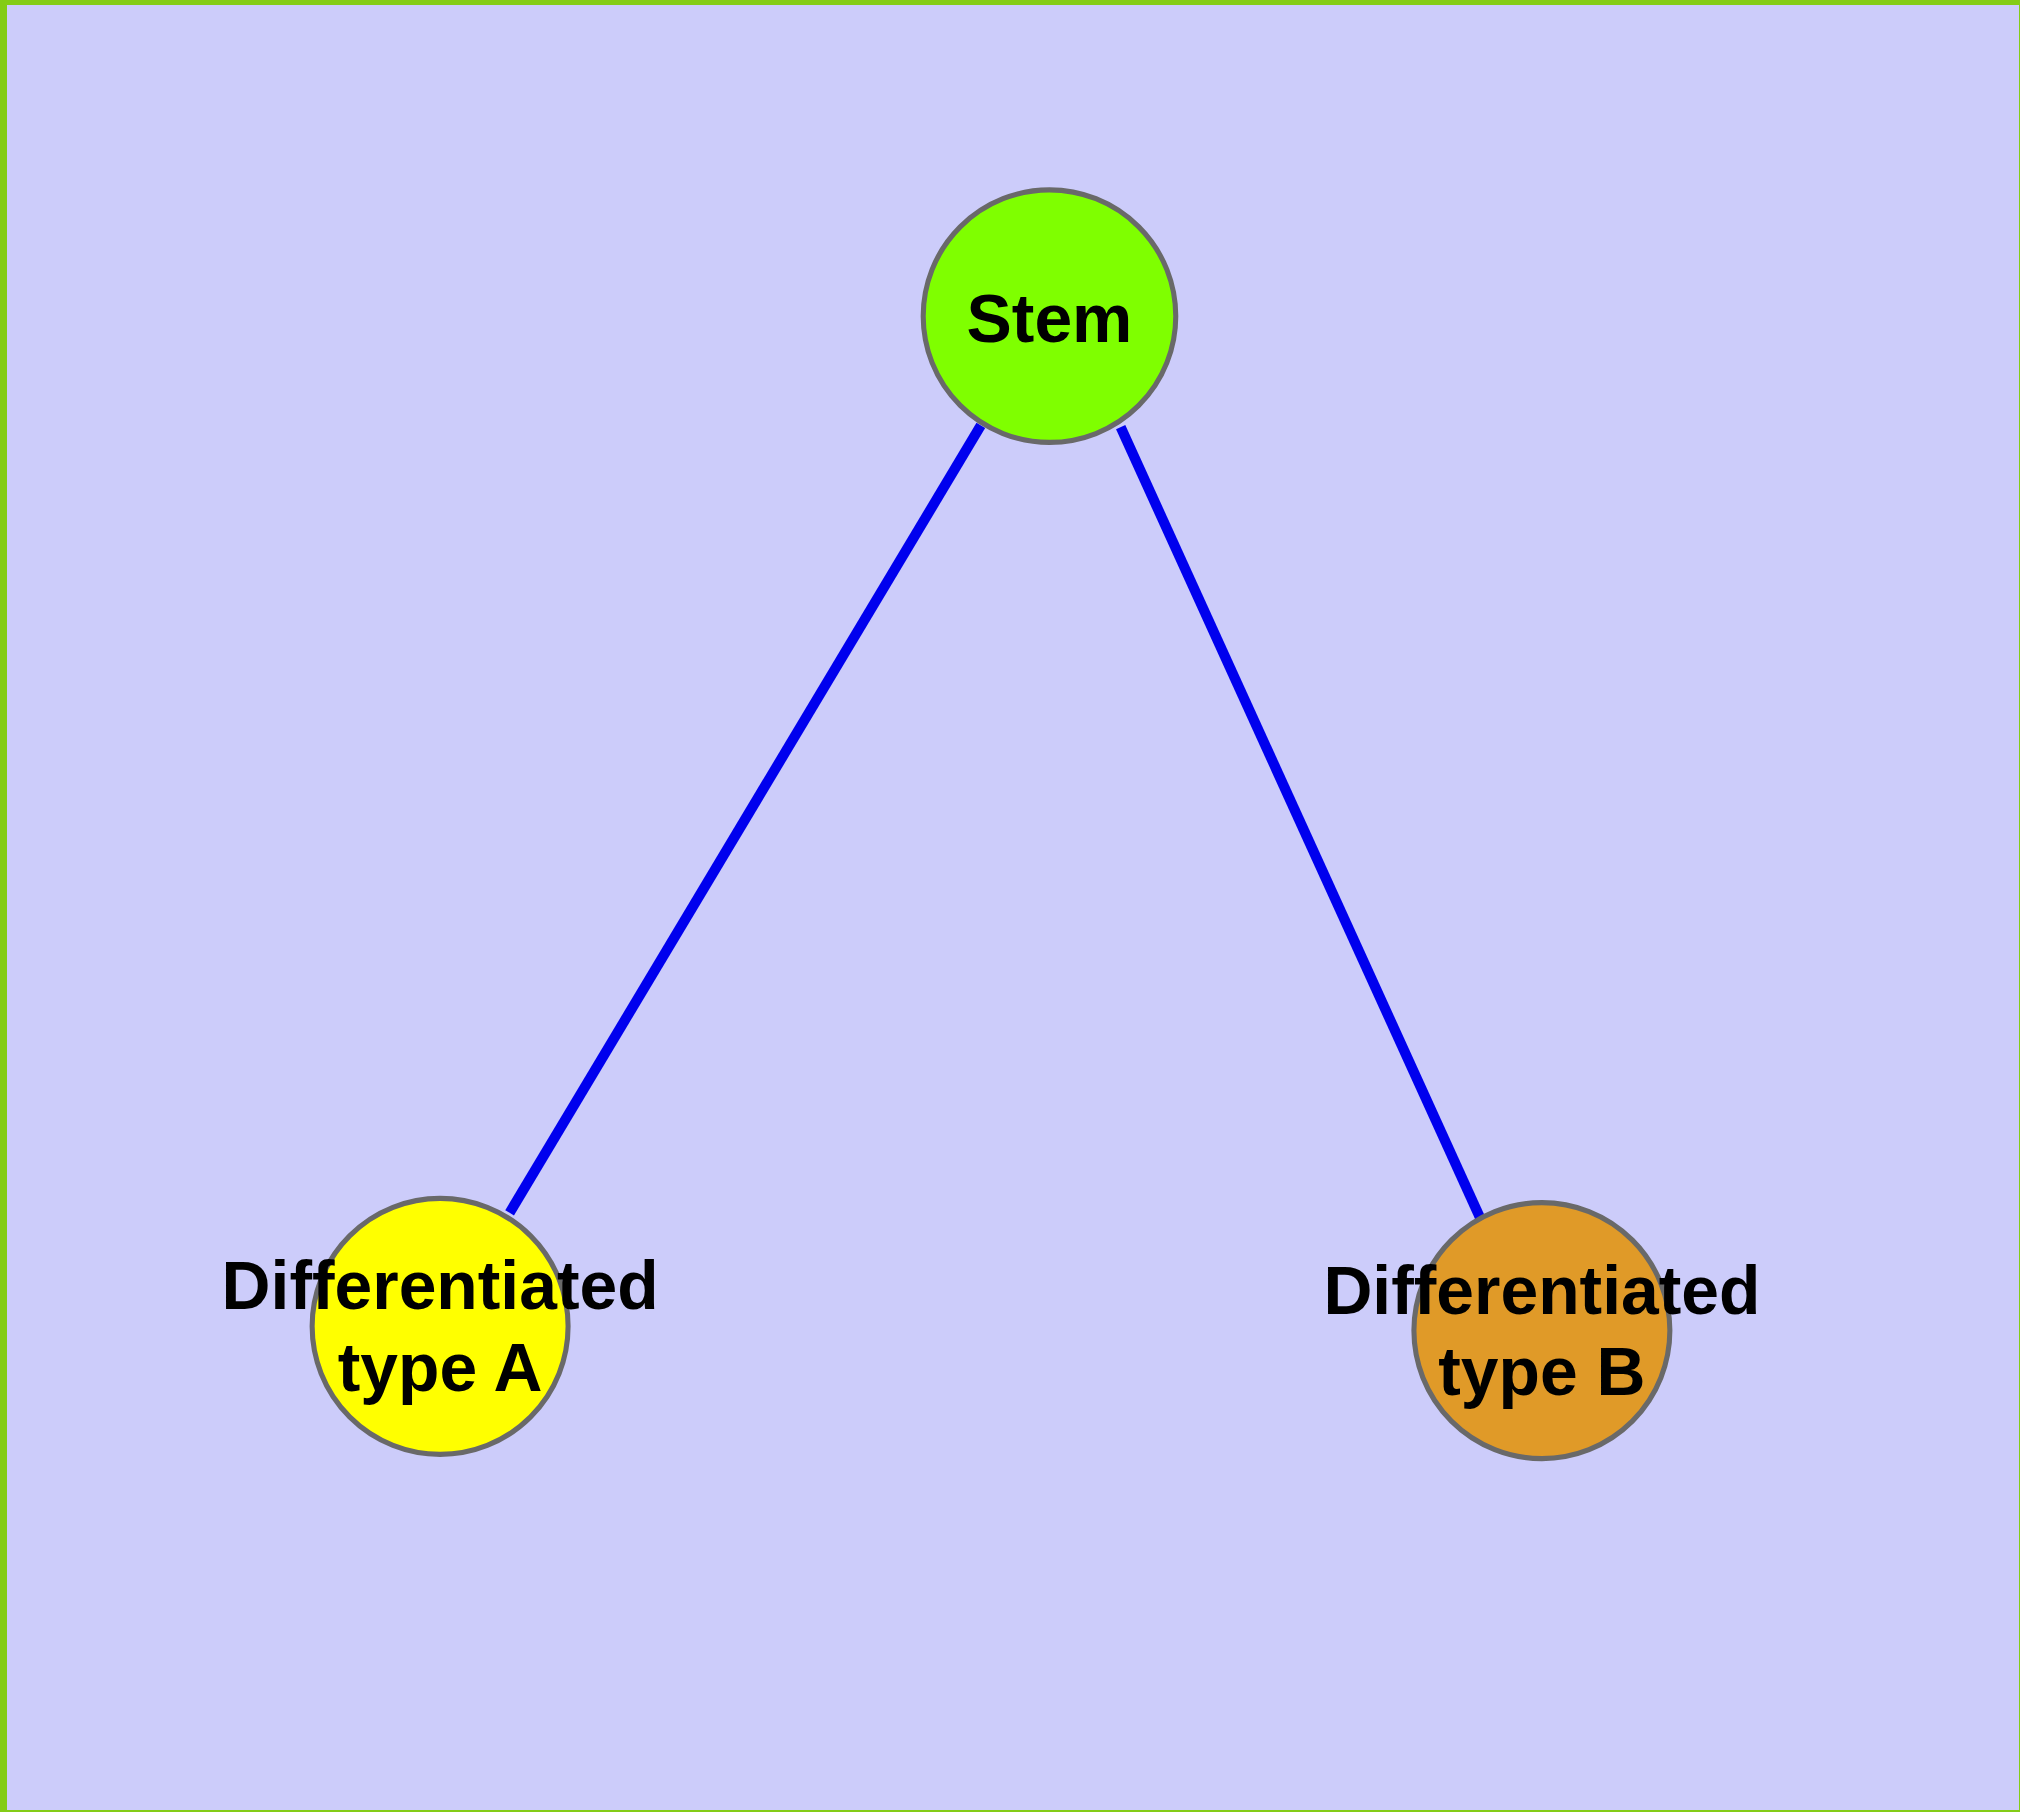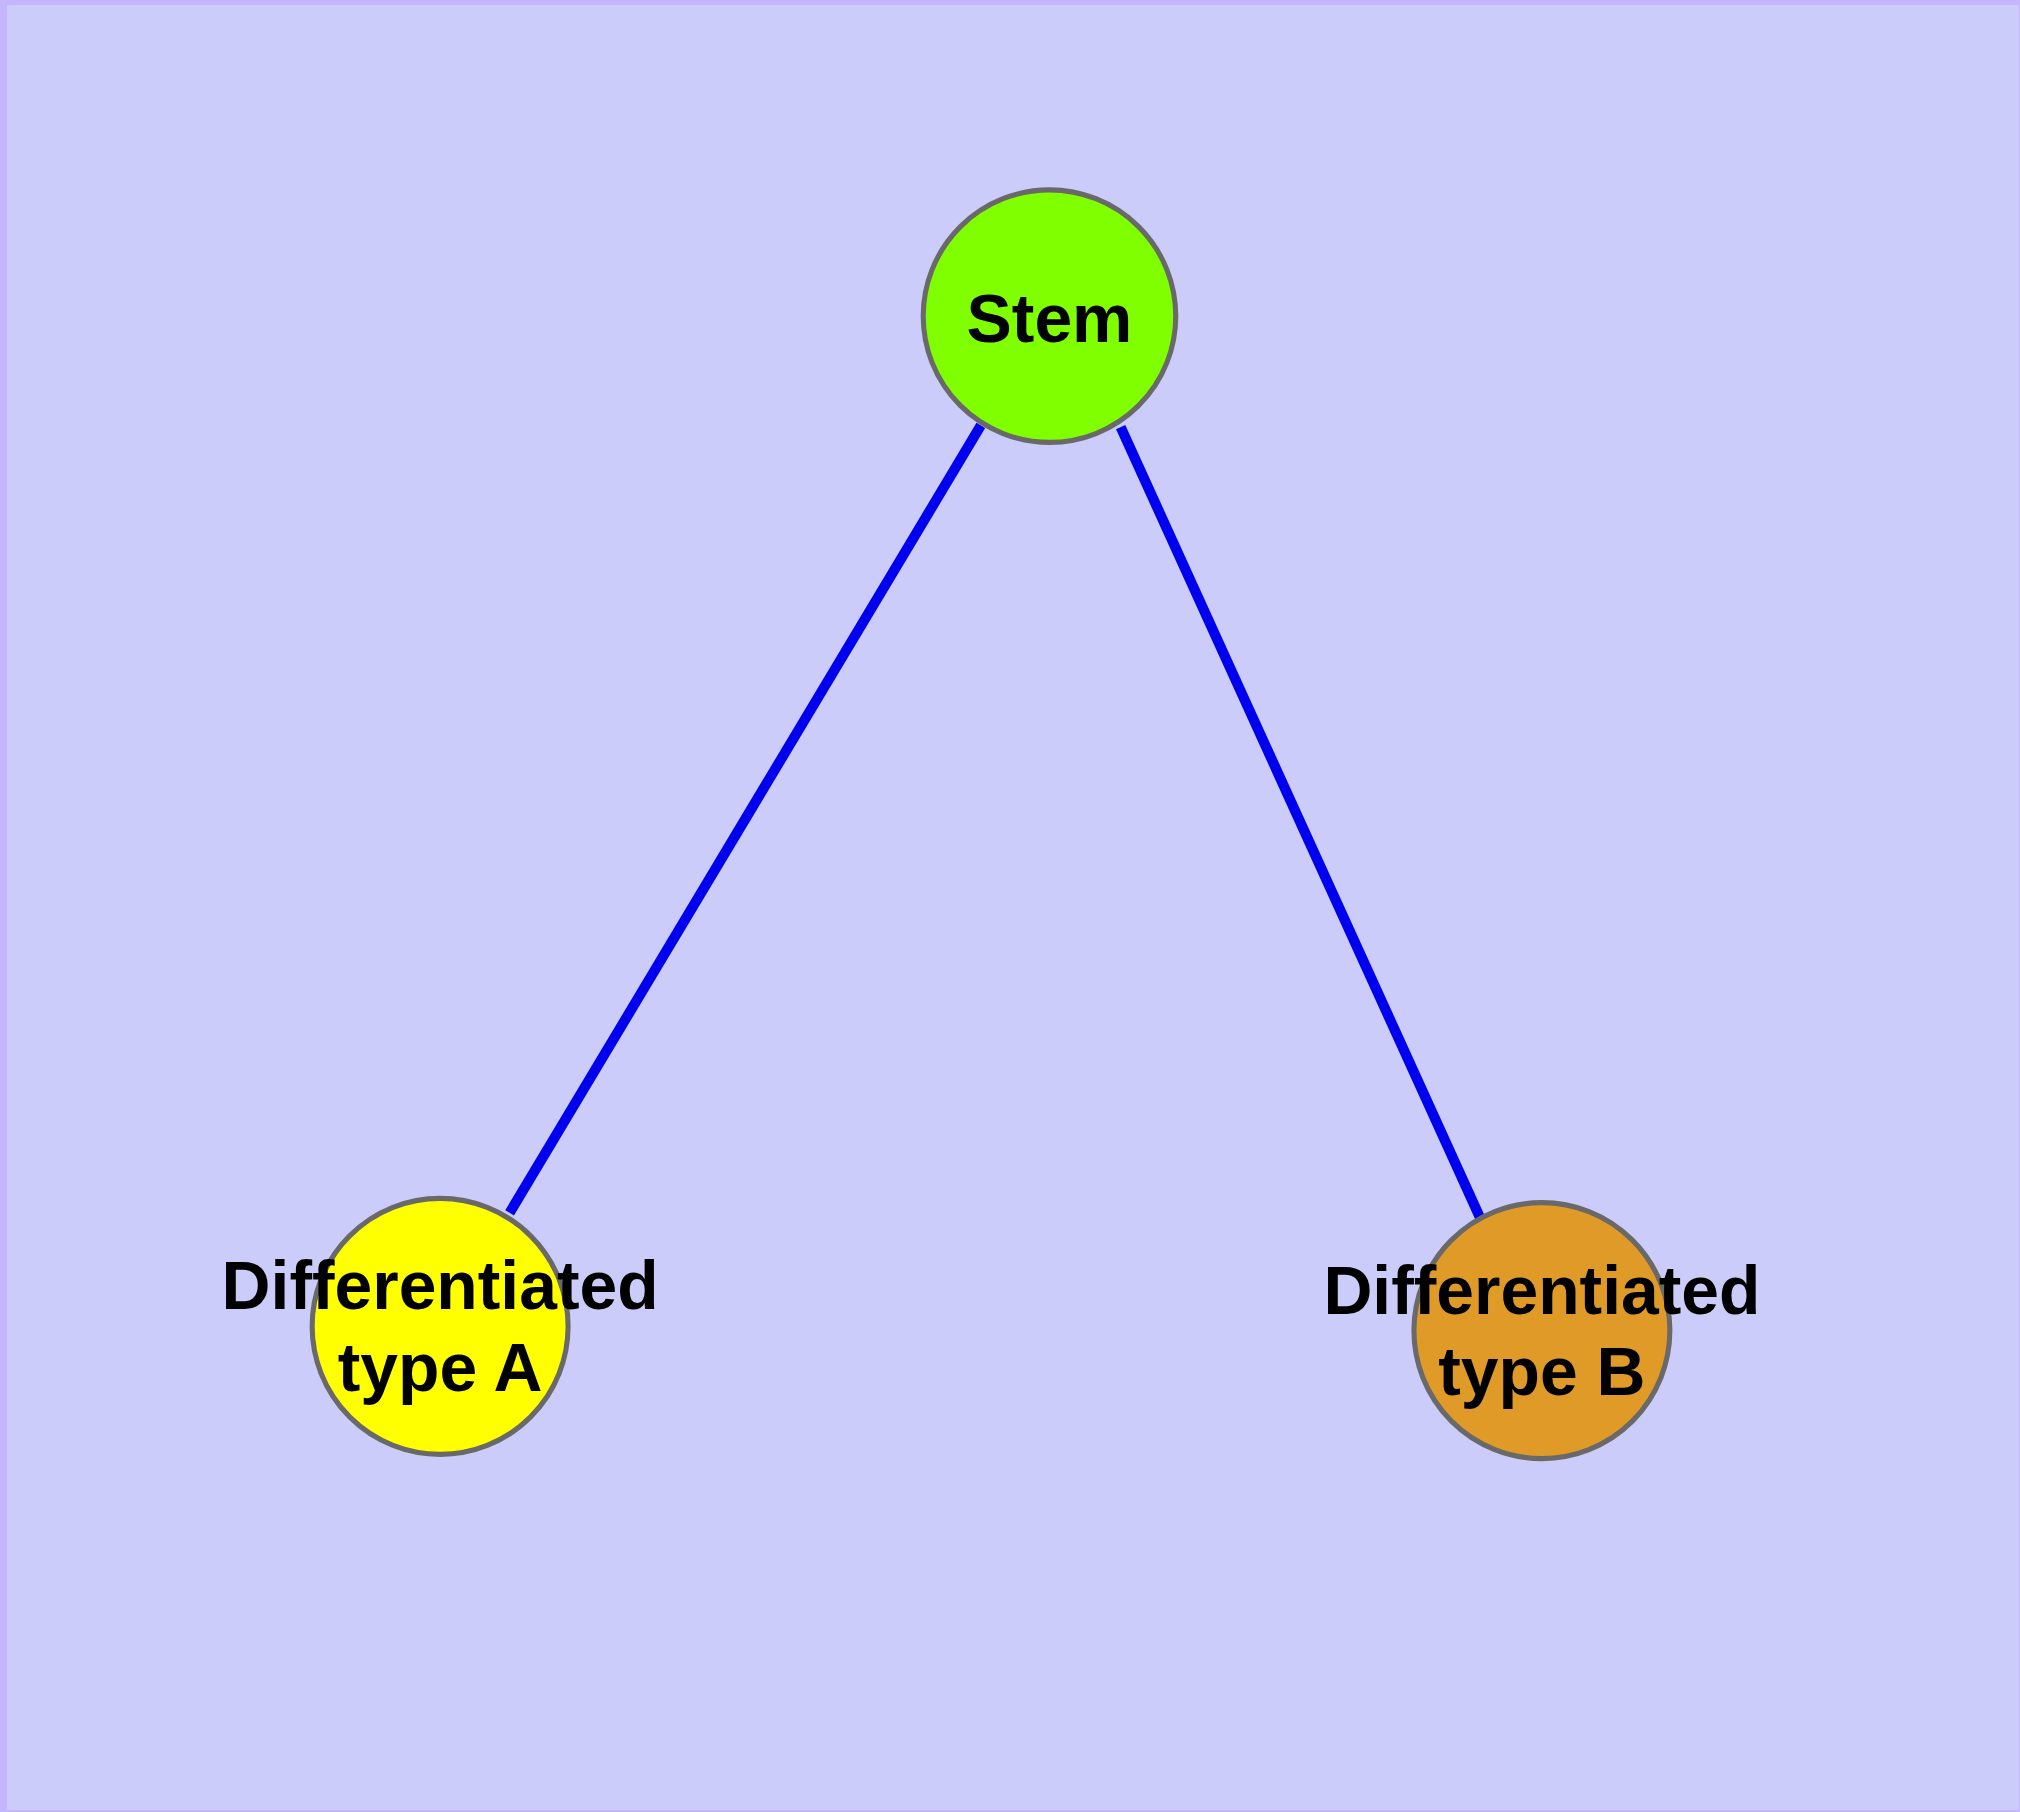--- a/index.html
+++ b/index.html
@@ -4,21 +4,21 @@
 <style>
   html, body {
     margin: 0;
     padding: 0;
     background: #ffffff;
   }
   #canvas {
     position: relative;
     width: 2021px;
     height: 1812px;
-    background: #c4b5fd;
+    background: #84cc16;
     overflow: hidden;
     font-family: "Liberation Sans", sans-serif;
   }
   #plot-background {
     position: absolute;
     left: 6.8px;
     top: 5.1px;
     width: 2012px;
     height: 1805px;
     background: #ccccfa;

